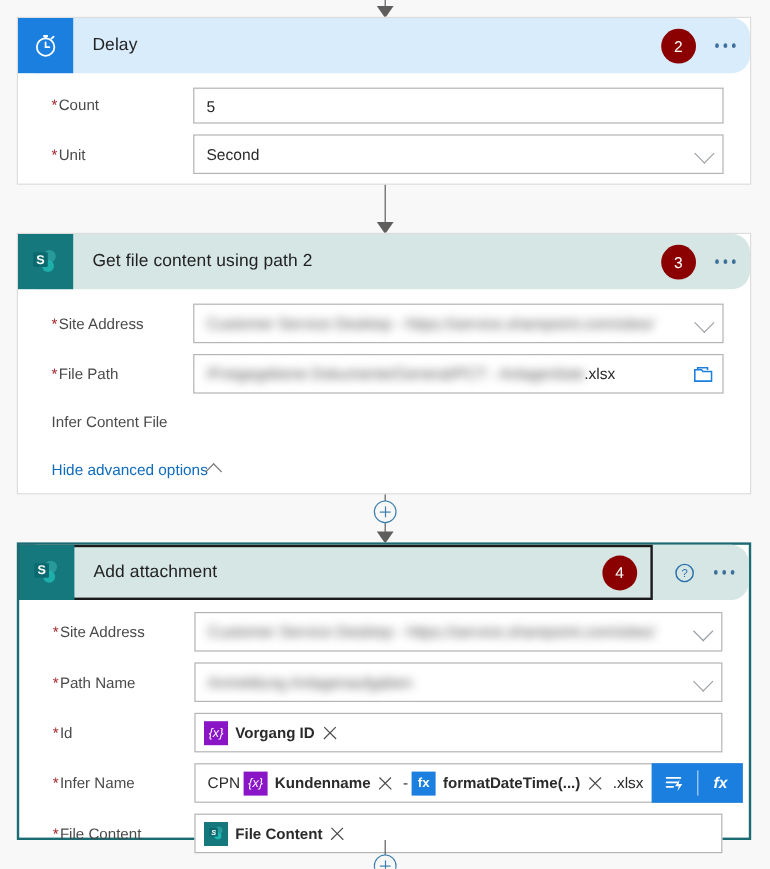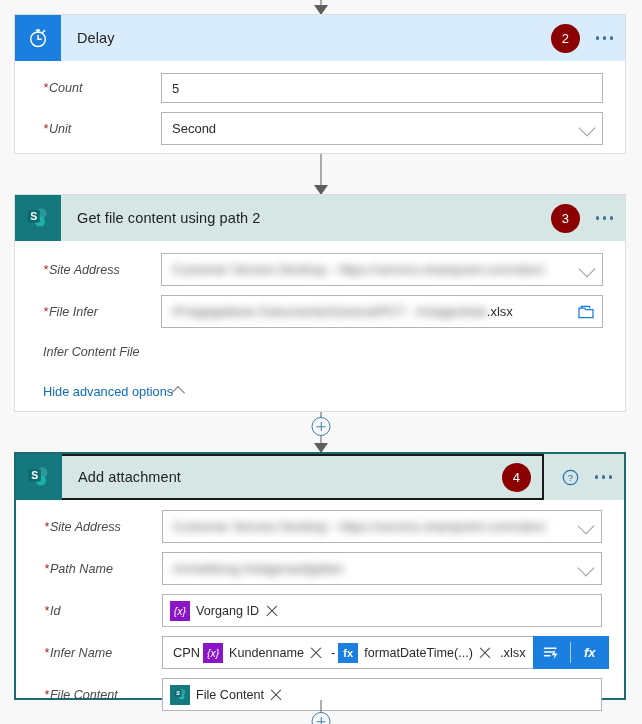--- a/index.html
+++ b/index.html
@@ -88,20 +88,21 @@
   .card.selected {
     border: 2px solid #1b6b72;
   }
 
   .card-header {
     position: relative;
     display: flex;
     align-items: center;
     height: 46px;
     box-sizing: border-box;
+    border-radius: 15px;
   }
   .card-header.delay  { background: #d9ecfb; }
   .card-header.sp     { background: #d5e6e4; }
 
   .hdr-focus {
     position: absolute;
     left: 0; top: 0;
     height: 46px;
     border: 2px solid #1a1a1a;
     box-sizing: border-box;
@@ -168,21 +169,20 @@
   }
   .field:last-child { margin-bottom: 16px; }
 
   .f-label {
     flex: 0 0 132px;
     font-size: 12.6px;
     color: #4a4a4a;
     padding-left: 14px;
     box-sizing: border-box;
     white-space: nowrap;
-    font-style: italic;
   }
   .req { color: #a4262c; margin-right: 1px; }
 
   .f-control {
     flex: 1 1 auto;
     position: relative;
     box-sizing: border-box;
     min-height: 30px;
     border: 1px solid #b4b4b4;
     background: #fff;
@@ -256,20 +256,21 @@
     font-style: italic;
     color: #fff;
   }
   .tok-icon.purple { background: #8a15c7; }
   .tok-icon.blue   { background: #1b7fe0; font-style: normal; font-weight: 700; font-size: 11px; }
   .tok-icon.sp     { background: #14787d; }
   .tok-text {
     font-size: 12.6px;
     color: #2b2b2b;
     padding: 0 3px 0 6px;
+    font-weight: bold;
   }
   .tok-x {
     width: 15px; height: 15px;
     position: relative;
     margin: 0 4px 0 2px;
     flex: 0 0 15px;
   }
   .tok-x::before, .tok-x::after {
     content: "";
     position: absolute;
@@ -368,21 +369,21 @@
     </div>
     <div class="card-body">
       <div class="field">
         <div class="f-label"><span class="req">*</span><span>Site Address</span></div>
         <div class="f-control tall">
           <span class="blurred">Customer Service Desktop - https://service.sharepoint.com/sites/</span>
           <span class="chev"></span>
         </div>
       </div>
       <div class="field">
-        <div class="f-label"><span class="req">*</span><span>File Infer</span></div>
+        <div class="f-label"><span class="req">*</span><span>File Path</span></div>
         <div class="f-control tall">
           <span class="blurred">/Freigegebene Dokumente/General/PCT - Anlagenliste</span>
           <span class="suffix">.xlsx</span>
           <span class="folder-icon">
             <svg width="16" height="14" viewBox="0 0 16 14" fill="none">
               <path d="M1 3.2 h5.6 l1.2 1.4 H15 v8 H1 z" stroke="#1b7fe0" stroke-width="1.3" fill="none"></path>
               <path d="M3.4 3.2 V1.4 h8.2 v1.9" stroke="#1b7fe0" stroke-width="1.3" fill="none"></path>
             </svg>
           </span>
         </div>

